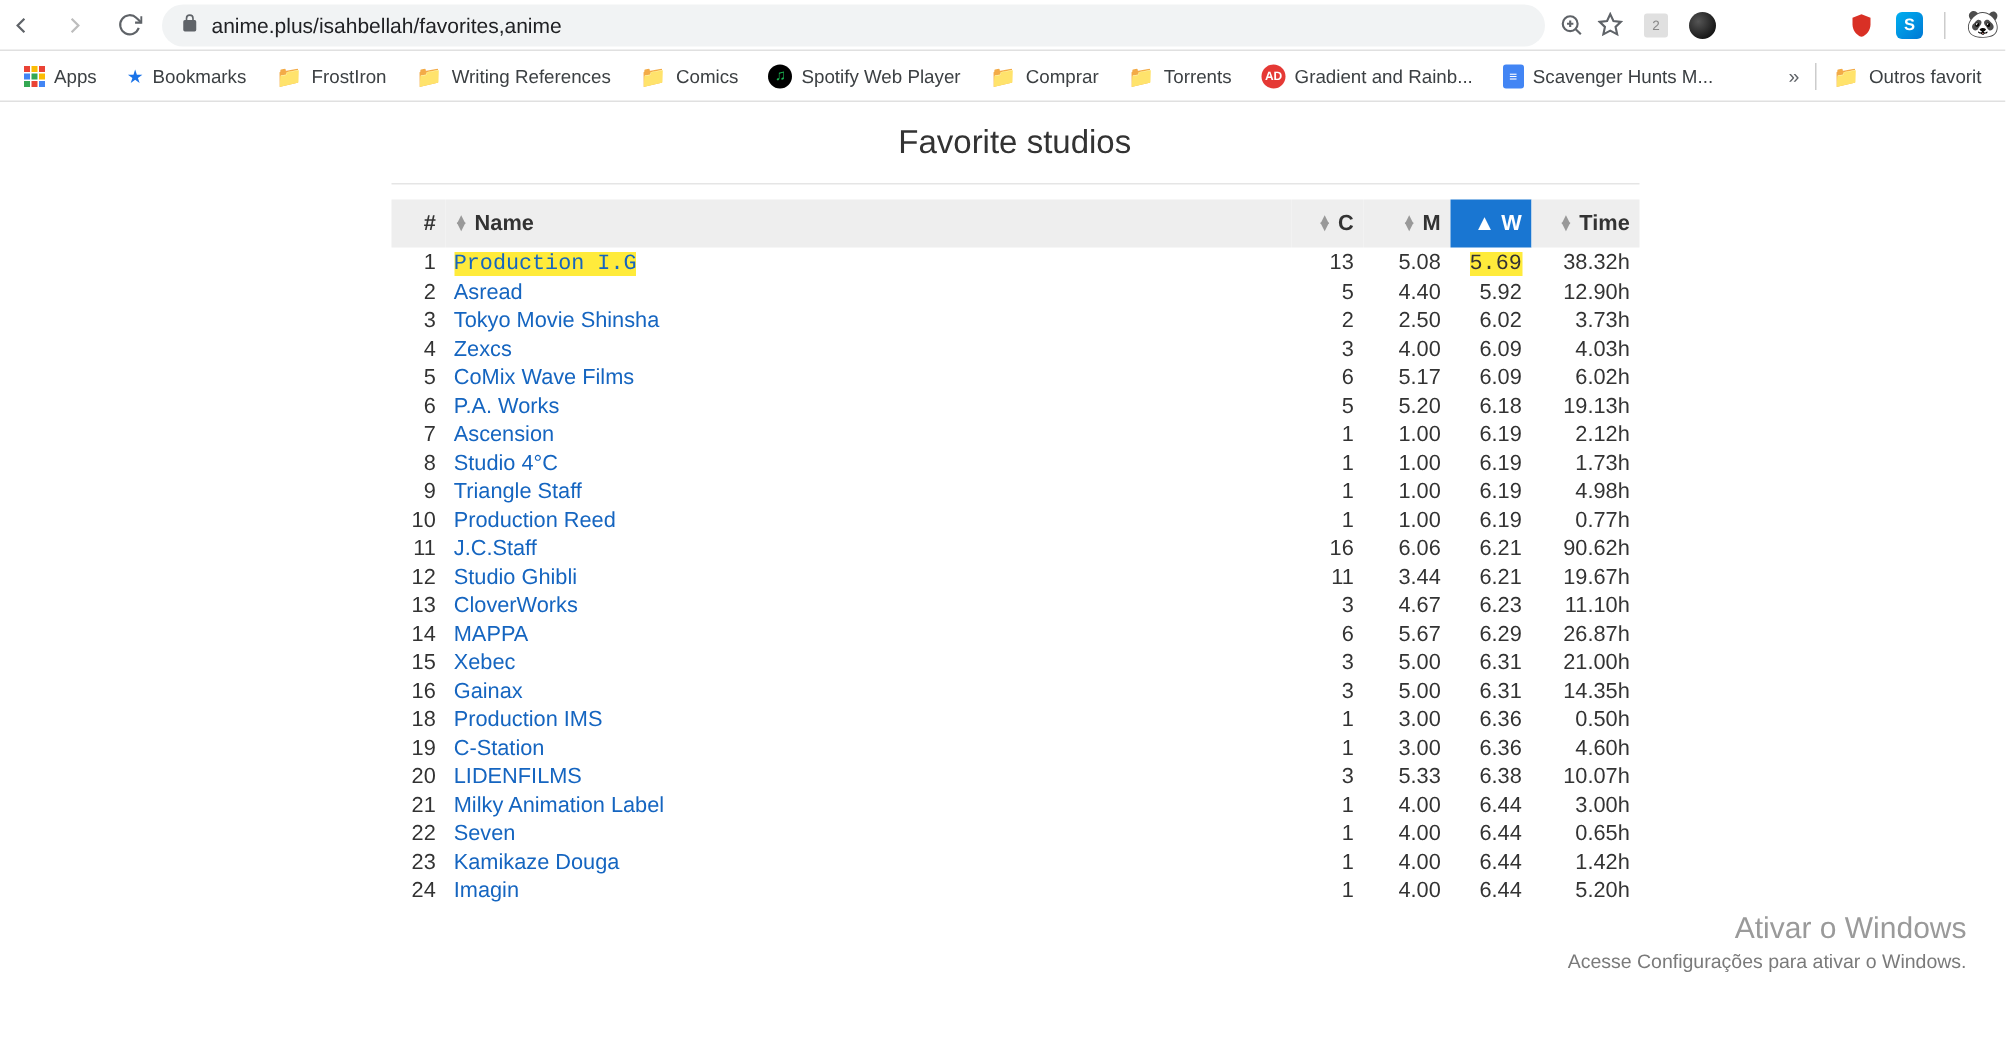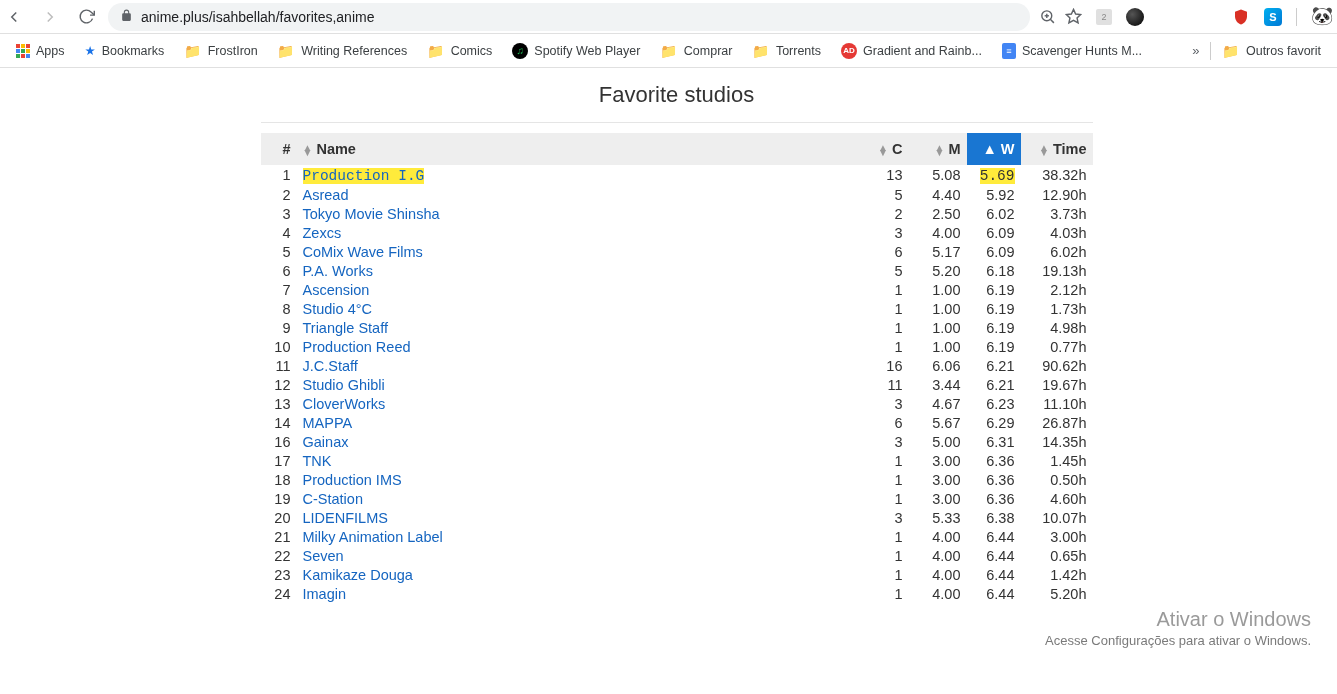--- a/index.html
+++ b/index.html
@@ -305,34 +305,34 @@
           </tr>
           <tr>
             <td class="r">14</td>
             <td><a href="#" class="">MAPPA</a></td>
             <td class="r">6</td>
             <td class="r">5.67</td>
             <td class="r"><span class="">6.29</span></td>
             <td class="r">26.87h</td>
           </tr>
           <tr>
+            <td class="r">15</td>
+            <td><a href="#" class="">Xebec</a></td>
+            <td class="r">3</td>
+            <td class="r">5.00</td>
+            <td class="r"><span class="">6.31</span></td>
+            <td class="r">21.00h</td>
+          </tr>
+          <tr>
             <td class="r">16</td>
             <td><a href="#" class="">Gainax</a></td>
             <td class="r">3</td>
             <td class="r">5.00</td>
             <td class="r"><span class="">6.31</span></td>
             <td class="r">14.35h</td>
-          </tr>
-          <tr>
-            <td class="r">17</td>
-            <td><a href="#" class="">TNK</a></td>
-            <td class="r">1</td>
-            <td class="r">3.00</td>
-            <td class="r"><span class="">6.36</span></td>
-            <td class="r">1.45h</td>
           </tr>
           <tr>
             <td class="r">18</td>
             <td><a href="#" class="">Production IMS</a></td>
             <td class="r">1</td>
             <td class="r">3.00</td>
             <td class="r"><span class="">6.36</span></td>
             <td class="r">0.50h</td>
           </tr>
           <tr>

